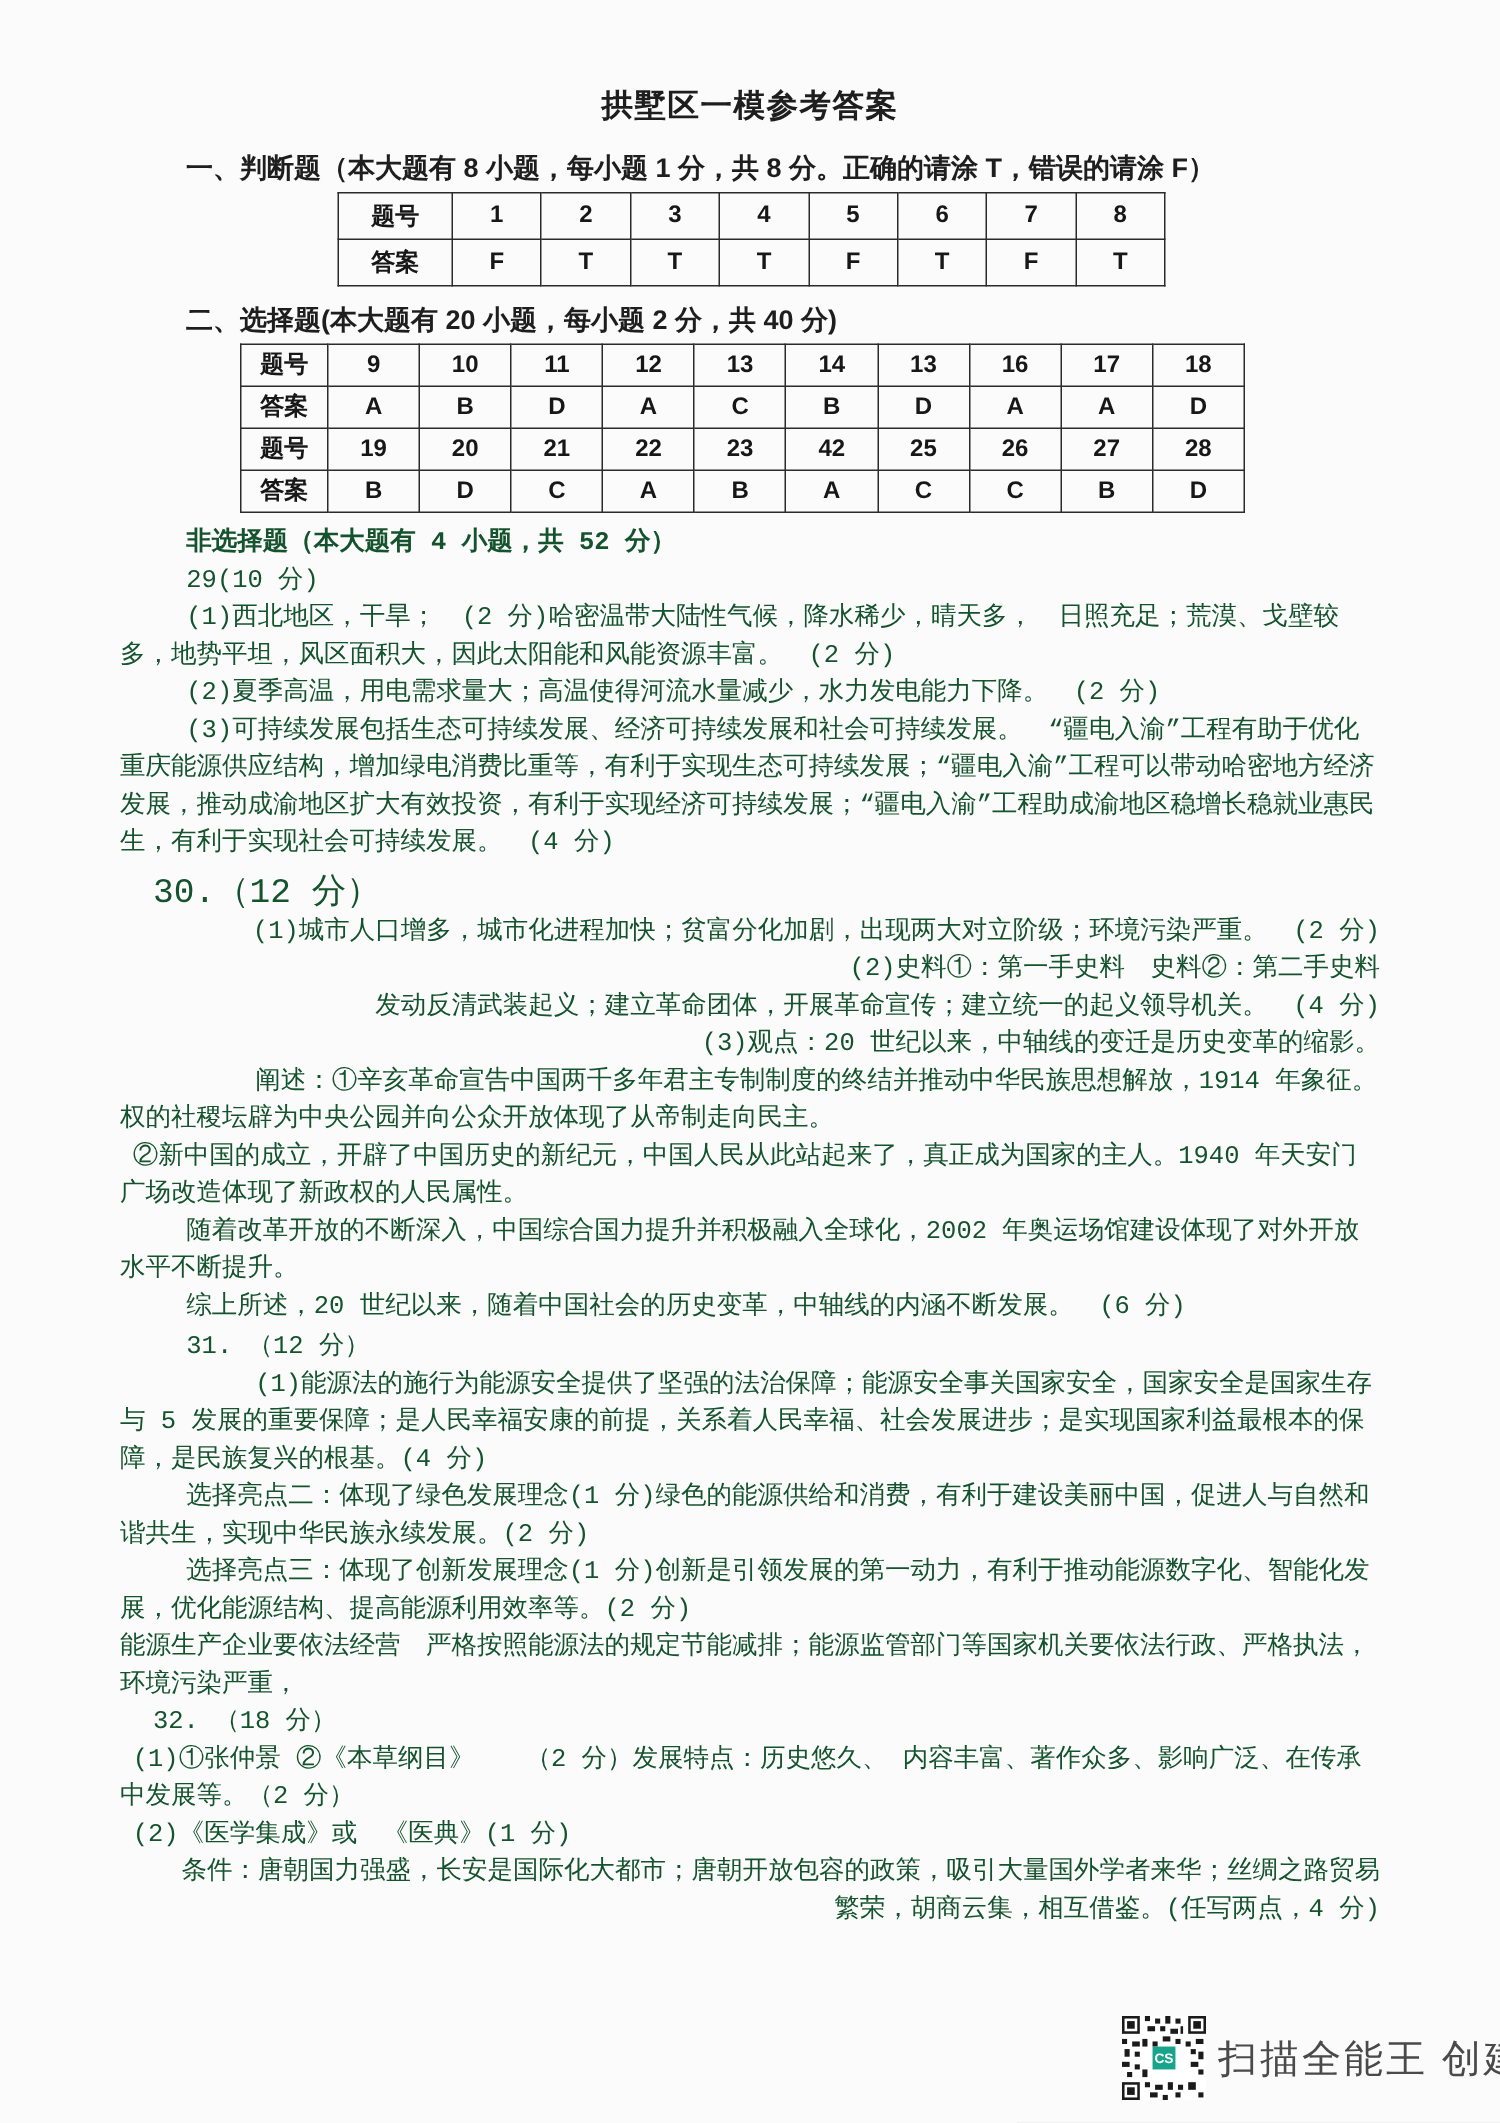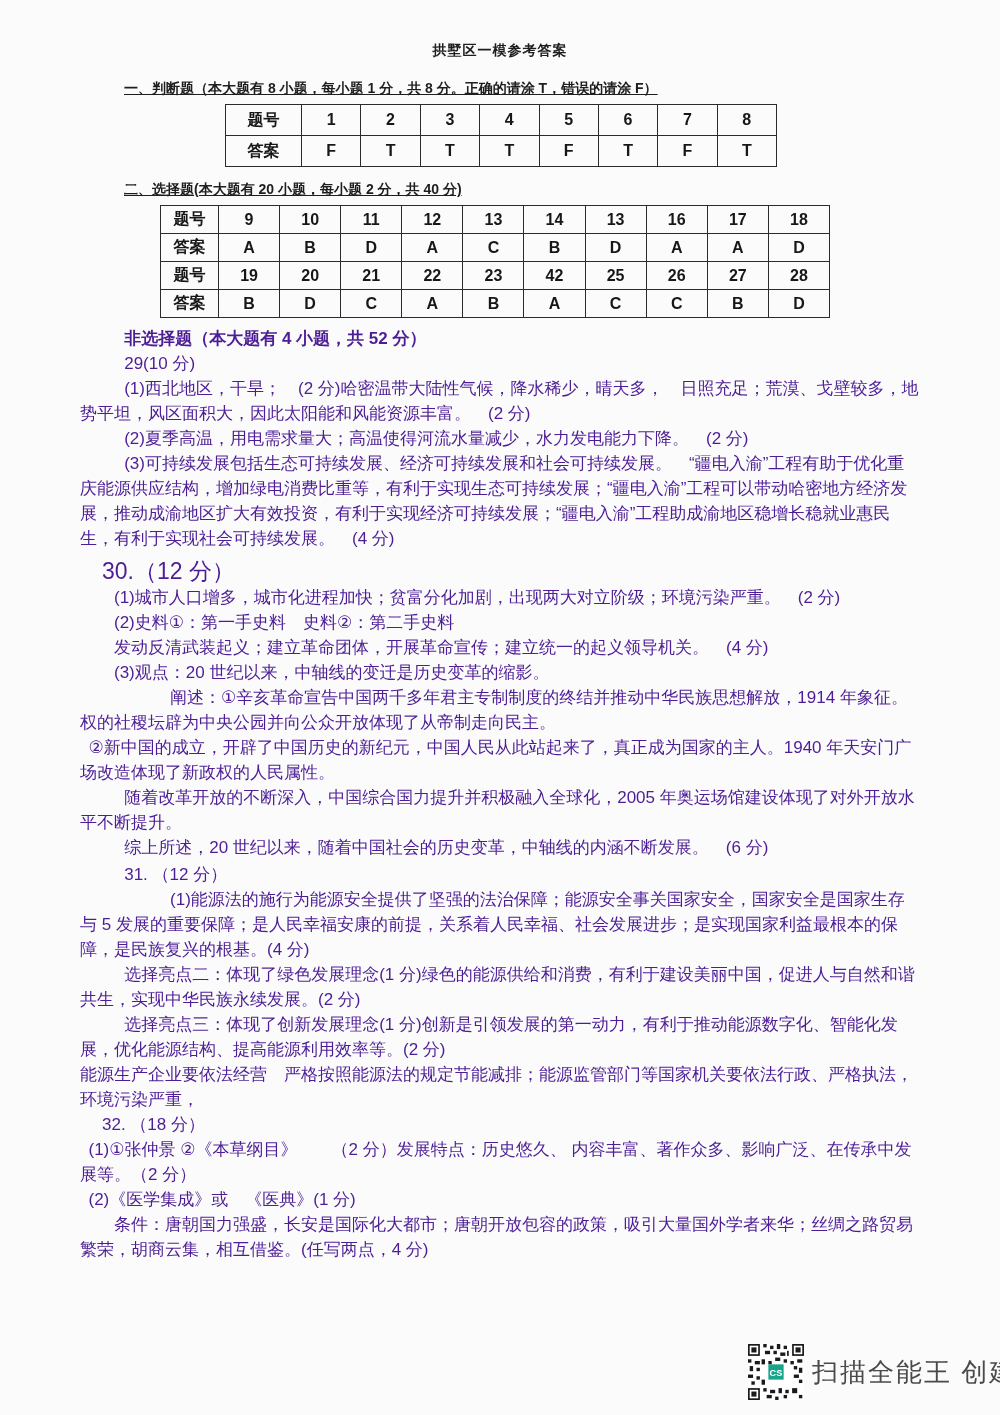--- a/index.html
+++ b/index.html
@@ -10,61 +10,61 @@
     width: 1000px;
     height: 1415px;
     margin: 0 auto;
     background: #fbfbfb;
     color: #1e1e1e;
     overflow: hidden;
     padding: 0 80px;
   }
   .doc-title {
     text-align: center;
-    font-size: 14px;
+    font-size: 21px;
     font-weight: 700;
     letter-spacing: 1px;
-    padding-top: 42px;
+    padding-top: 56px;
     margin-bottom: 16px;
   }
   .sec-heading {
-    font-size: 14px;
+    font-size: 18px;
     font-weight: 700;
     margin-left: 44px;
     line-height: 24px;
     margin-bottom: 4px;
     white-space: pre-wrap;
-    text-decoration: underline;
   }
   table { border-collapse: collapse; table-layout: fixed; }
   .ans-table td {
     border: 1.6px solid #2b2b2b;
     text-align: center;
     vertical-align: middle;
     font-size: 16px;
     font-weight: 600;
     color: #171717;
   }
   .t1 { width: 552px; margin-left: 145px; margin-bottom: 10px; }
   .t1 td { height: 31px; }
   .t1 td.lab { width: 76px; }
   .t2 { width: 670px; margin-left: 80px; margin-bottom: 8px; }
   .t2 td { height: 28px; }
   .t2 td.lab { width: 58px; }
   .para {
     font-size: 17px;
     line-height: 25px;
     white-space: pre-wrap;
-    color: #4c1d95;
+    color: #14532d;
+    font-family: Liberation Mono, monospace;
   }
   .semibold { font-weight: 600; }
   .ind-a { text-indent: 2.6em; }   
   .ind-b { text-indent: 5.3em; }   
   .ind-c { text-indent: 0.5em; }   
-  .ind-d { text-indent: 2em; }     
+  .ind-d { text-indent: 2em; text-align: right; }     
   .q30-head {
     font-size: 23px;
     line-height: 28px;
     margin-left: 22px;
     margin-top: 6px;
     white-space: pre-wrap;
   }
   .q31-head { margin-top: 2px; }
   .q32-head { margin-left: 22px; }
   .footer {
@@ -185,21 +185,21 @@
   <div class="para ind-a">(2)夏季高温，用电需求量大；高温使得河流水量减少，水力发电能力下降。　(2 分)</div>
   <div class="para ind-a">(3)可持续发展包括生态可持续发展、经济可持续发展和社会可持续发展。　“疆电入渝”工程有助于优化重庆能源供应结构，增加绿电消费比重等，有利于实现生态可持续发展；“疆电入渝”工程可以带动哈密地方经济发展，推动成渝地区扩大有效投资，有利于实现经济可持续发展；“疆电入渝”工程助成渝地区稳增长稳就业惠民生，有利于实现社会可持续发展。　(4 分)</div>
 
   <div class="para q30-head">30.（12 分）</div>
   <div class="para ind-d">(1)城市人口增多，城市化进程加快；贫富分化加剧，出现两大对立阶级；环境污染严重。　(2 分)</div>
   <div class="para ind-d">(2)史料①：第一手史料　史料②：第二手史料</div>
   <div class="para ind-d">发动反清武装起义；建立革命团体，开展革命宣传；建立统一的起义领导机关。　(4 分)</div>
   <div class="para ind-d">(3)观点：20 世纪以来，中轴线的变迁是历史变革的缩影。</div>
   <div class="para ind-b">阐述：①辛亥革命宣告中国两千多年君主专制制度的终结并推动中华民族思想解放，1914 年象征。权的社稷坛辟为中央公园并向公众开放体现了从帝制走向民主。</div>
   <div class="para ind-c">②新中国的成立，开辟了中国历史的新纪元，中国人民从此站起来了，真正成为国家的主人。1940 年天安门广场改造体现了新政权的人民属性。</div>
-  <div class="para ind-a">随着改革开放的不断深入，中国综合国力提升并积极融入全球化，2005 年奥运场馆建设体现了对外开放水平不断提升。</div>
+  <div class="para ind-a">随着改革开放的不断深入，中国综合国力提升并积极融入全球化，2002 年奥运场馆建设体现了对外开放水平不断提升。</div>
   <div class="para ind-a">综上所述，20 世纪以来，随着中国社会的历史变革，中轴线的内涵不断发展。　(6 分)</div>
 
   <div class="para ind-a q31-head">31. （12 分）</div>
   <div class="para ind-b">(1)能源法的施行为能源安全提供了坚强的法治保障；能源安全事关国家安全，国家安全是国家生存与 5 发展的重要保障；是人民幸福安康的前提，关系着人民幸福、社会发展进步；是实现国家利益最根本的保障，是民族复兴的根基。(4 分)</div>
   <div class="para ind-a">选择亮点二：体现了绿色发展理念(1 分)绿色的能源供给和消费，有利于建设美丽中国，促进人与自然和谐共生，实现中华民族永续发展。(2 分)</div>
   <div class="para ind-a">选择亮点三：体现了创新发展理念(1 分)创新是引领发展的第一动力，有利于推动能源数字化、智能化发展，优化能源结构、提高能源利用效率等。(2 分)</div>
   <div class="para">能源生产企业要依法经营　严格按照能源法的规定节能减排；能源监管部门等国家机关要依法行政、严格执法，环境污染严重，</div>
 
   <div class="para q32-head">32. （18 分）</div>
   <div class="para ind-c">(1)①张仲景 ②《本草纲目》　　（2 分）发展特点：历史悠久、 内容丰富、著作众多、影响广泛、在传承中发展等。（2 分）</div>

